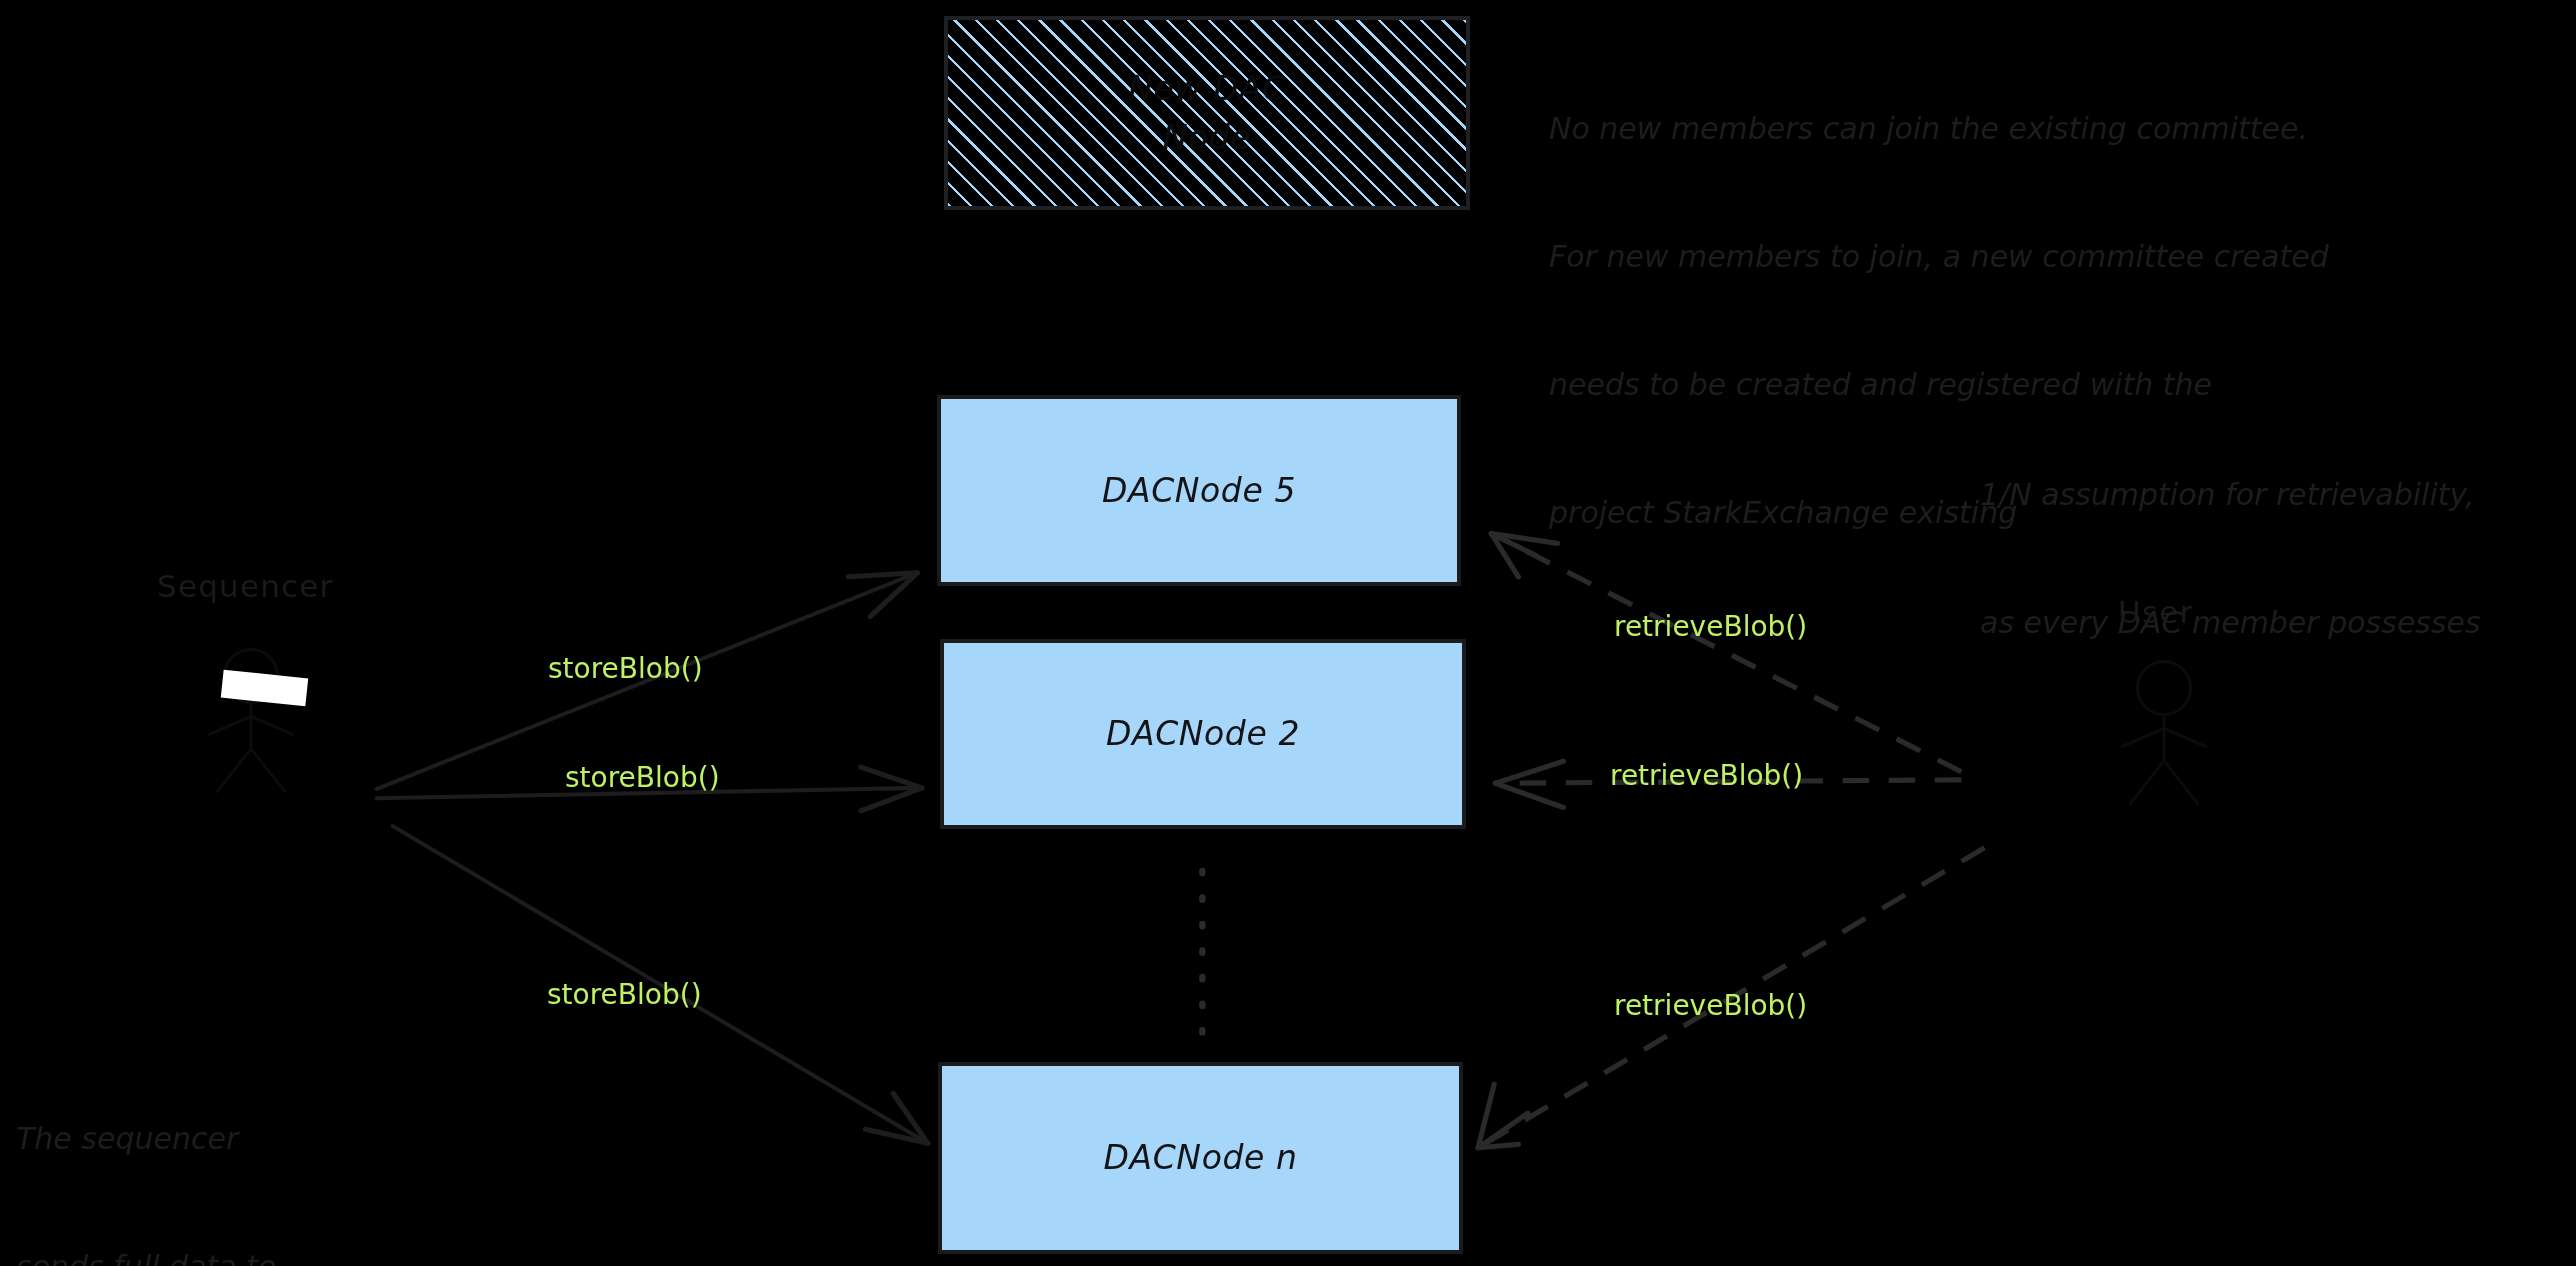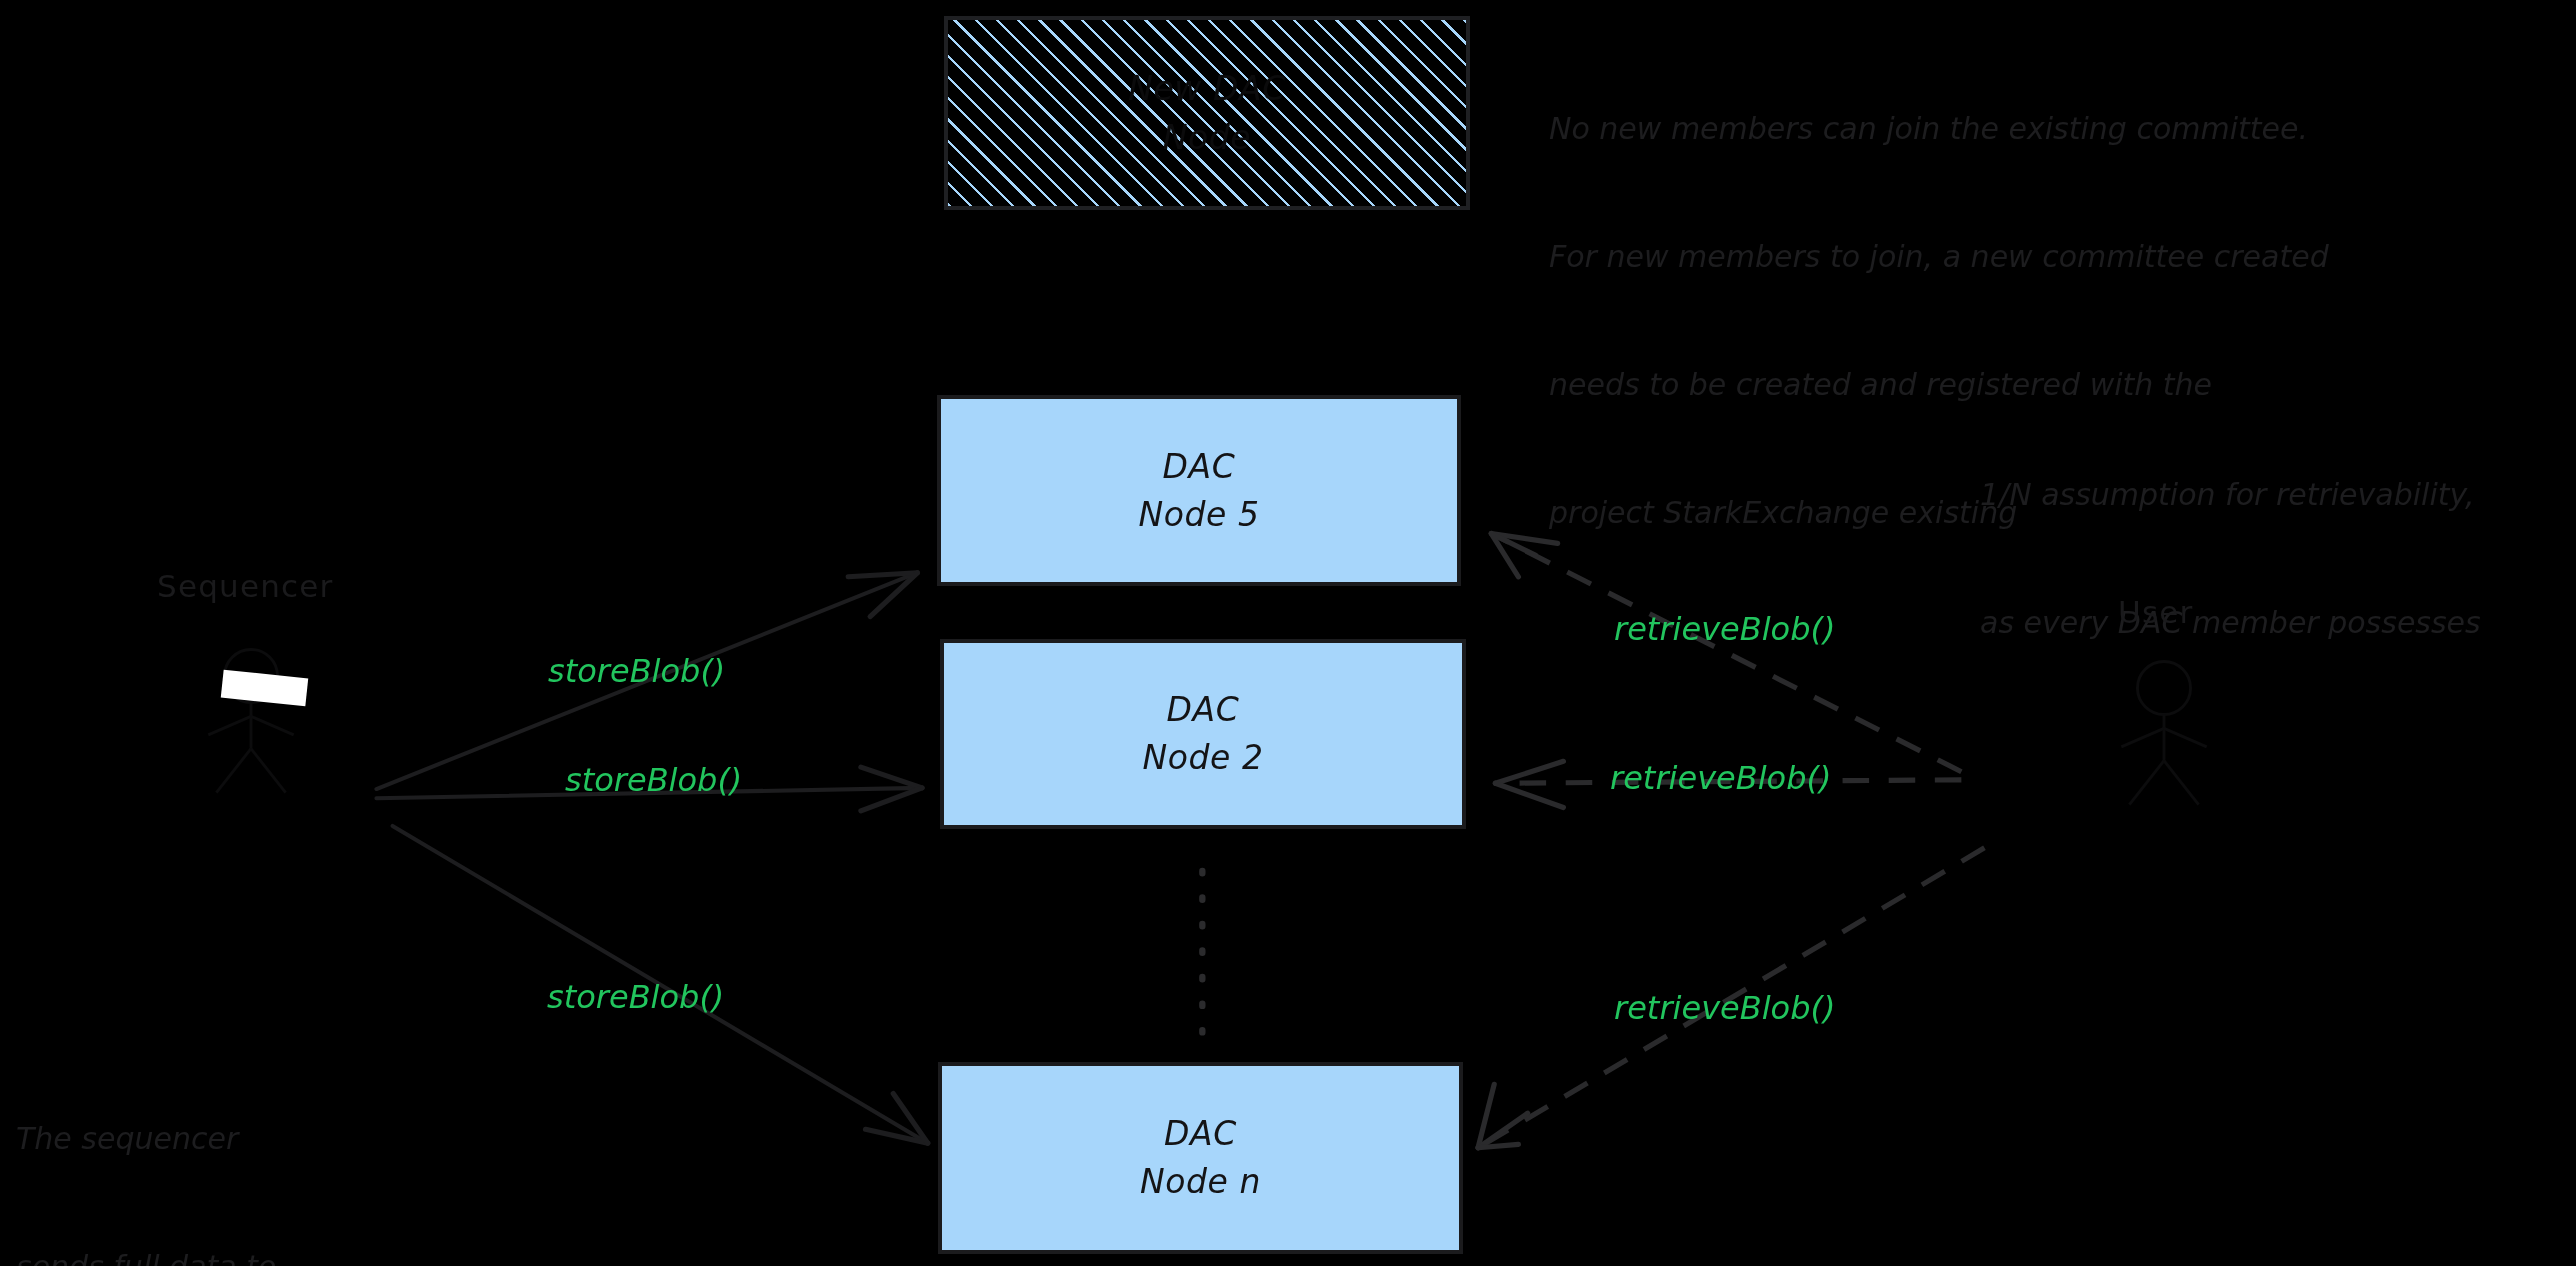--- a/index.html
+++ b/index.html
@@ -23,21 +23,21 @@
     width: 2576px;
     height: 1266px;
     pointer-events: none;
   }
   
   .node-box {
     position: absolute;
     background: #a7d6fb;
     border: 4px solid #1b1b1d;
     display: flex;
-    flex-direction: column;
+    flex-direction: row;
     align-items: center;
     justify-content: center;
     color: #141416;
     font-family: "DejaVu Sans", sans-serif;
     font-size: 33px;
     line-height: 1.45;
     font-style: italic;
     letter-spacing: 0.6px;
   }
   .node-box .ln { display: block; white-space: pre; }
@@ -81,23 +81,22 @@
     font-size: 30px;
     line-height: 1.42;
     font-style: italic;
   }
   .lbl.actor {
     color: #1a1a1c;
     font-size: 31px;
     letter-spacing: 1.2px;
   }
   .lbl.edge {
-    color: #22c55e;
-    font-size: 32px;
-    font-style: italic;
+    color: #bef264;
+    font-size: 28px;
   }
 
   
   .actor-icon {
     position: absolute;
     width: 104px;
     height: 150px;
   }
   .actor-icon svg { width: 100%; height: 100%; display: block; }
 

